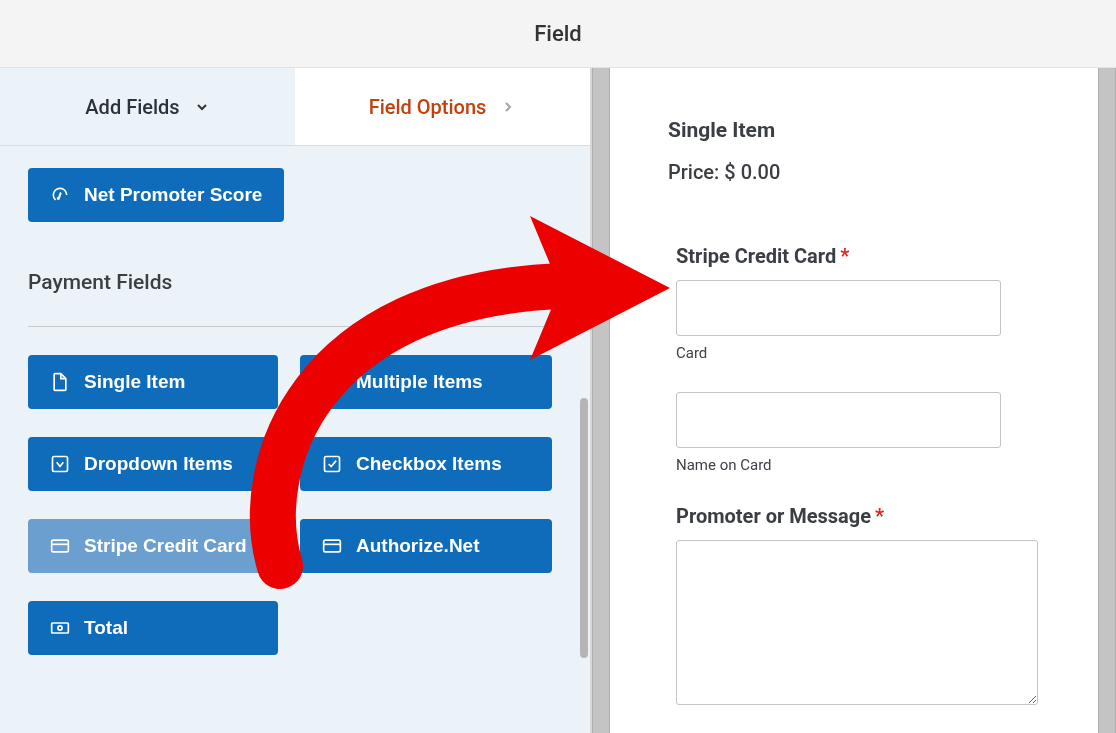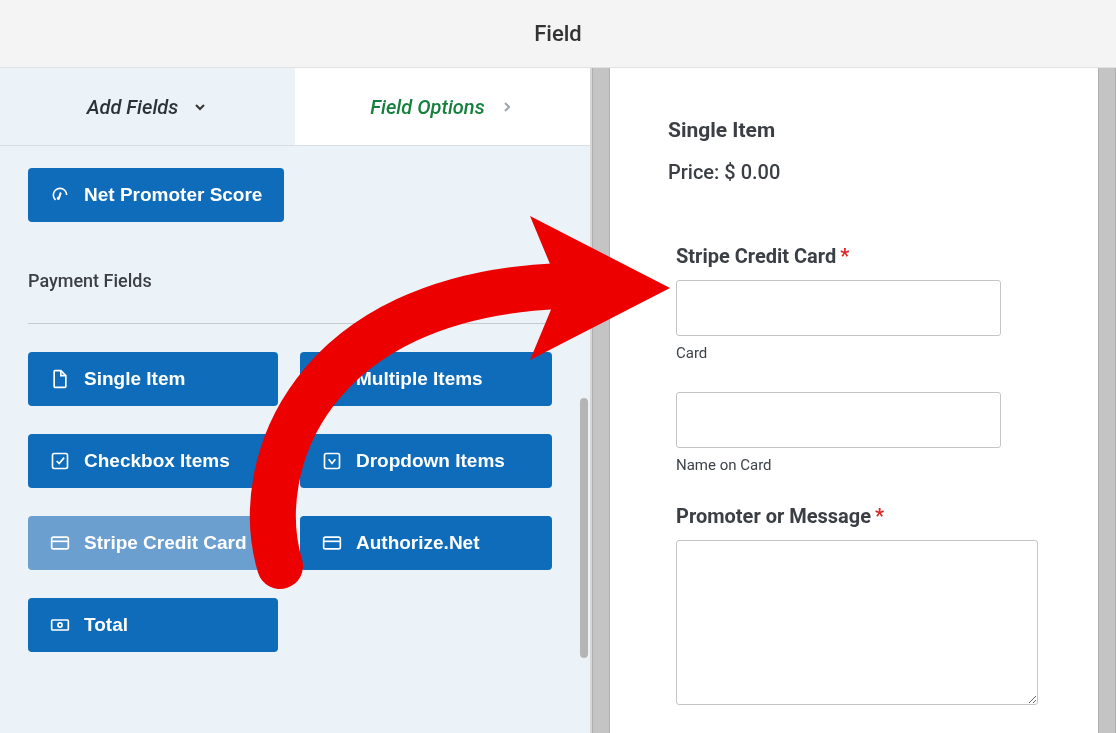--- a/index.html
+++ b/index.html
@@ -46,32 +46,31 @@
     }
     .tab {
       flex: 1;
       display: flex;
       align-items: center;
       justify-content: center;
       gap: 14px;
       font-size: 20px;
       font-weight: 500;
       cursor: pointer;
-      font-style: italic;
     }
     .tab.active { background: #ecf3f8; color: #2c3338; }
-    .tab.inactive { background: #ffffff; color: #15803d; }
+    .tab.inactive { background: #ffffff; color: #c2410c; }
     .tab svg { width: 16px; height: 16px; }
 
     .top-button-wrap {
       padding: 22px 20px 10px 28px;
     }
 
     .section-title {
-      font-size: 18px;
+      font-size: 21px;
       color: #3b3f44;
       font-weight: 500;
       margin: 38px 28px 0 28px;
     }
     .section-underline {
       border: none;
       border-top: 1px solid #c7cbcf;
       margin: 32px 28px 0 28px;
     }
 
@@ -231,31 +230,31 @@
             <line x1="9" y1="12" x2="21" y2="12"></line>
             <circle cx="4" cy="18" r="1.2" fill="#fff"></circle>
             <line x1="9" y1="18" x2="21" y2="18"></line>
           </svg>
         <span>Multiple Items</span>
       </button>
 
       <button class="btn">
         <svg viewBox="0 0 24 24" fill="none" stroke="#fff" stroke-width="2">
             <rect x="3" y="3" width="18" height="18" rx="2"></rect>
+            <polyline points="8 10 12 15 16 10"></polyline>
+          </svg>
+        <span>Dropdown Items</span>
+      </button>
+
+      <button class="btn">
+        <svg viewBox="0 0 24 24" fill="none" stroke="#fff" stroke-width="2">
+            <rect x="3" y="3" width="18" height="18" rx="2"></rect>
             <polyline points="8 12 11 15 17 8"></polyline>
           </svg>
         <span>Checkbox Items</span>
-      </button>
-
-      <button class="btn">
-        <svg viewBox="0 0 24 24" fill="none" stroke="#fff" stroke-width="2">
-            <rect x="3" y="3" width="18" height="18" rx="2"></rect>
-            <polyline points="8 10 12 15 16 10"></polyline>
-          </svg>
-        <span>Dropdown Items</span>
       </button>
 
       <button class="btn light">
         <svg viewBox="0 0 24 24" fill="none" stroke="#fff" stroke-width="2">
             <rect x="2" y="5" width="20" height="14" rx="2"></rect>
             <line x1="2" y1="10" x2="22" y2="10"></line>
           </svg>
         <span>Stripe Credit Card</span>
       </button>
 

